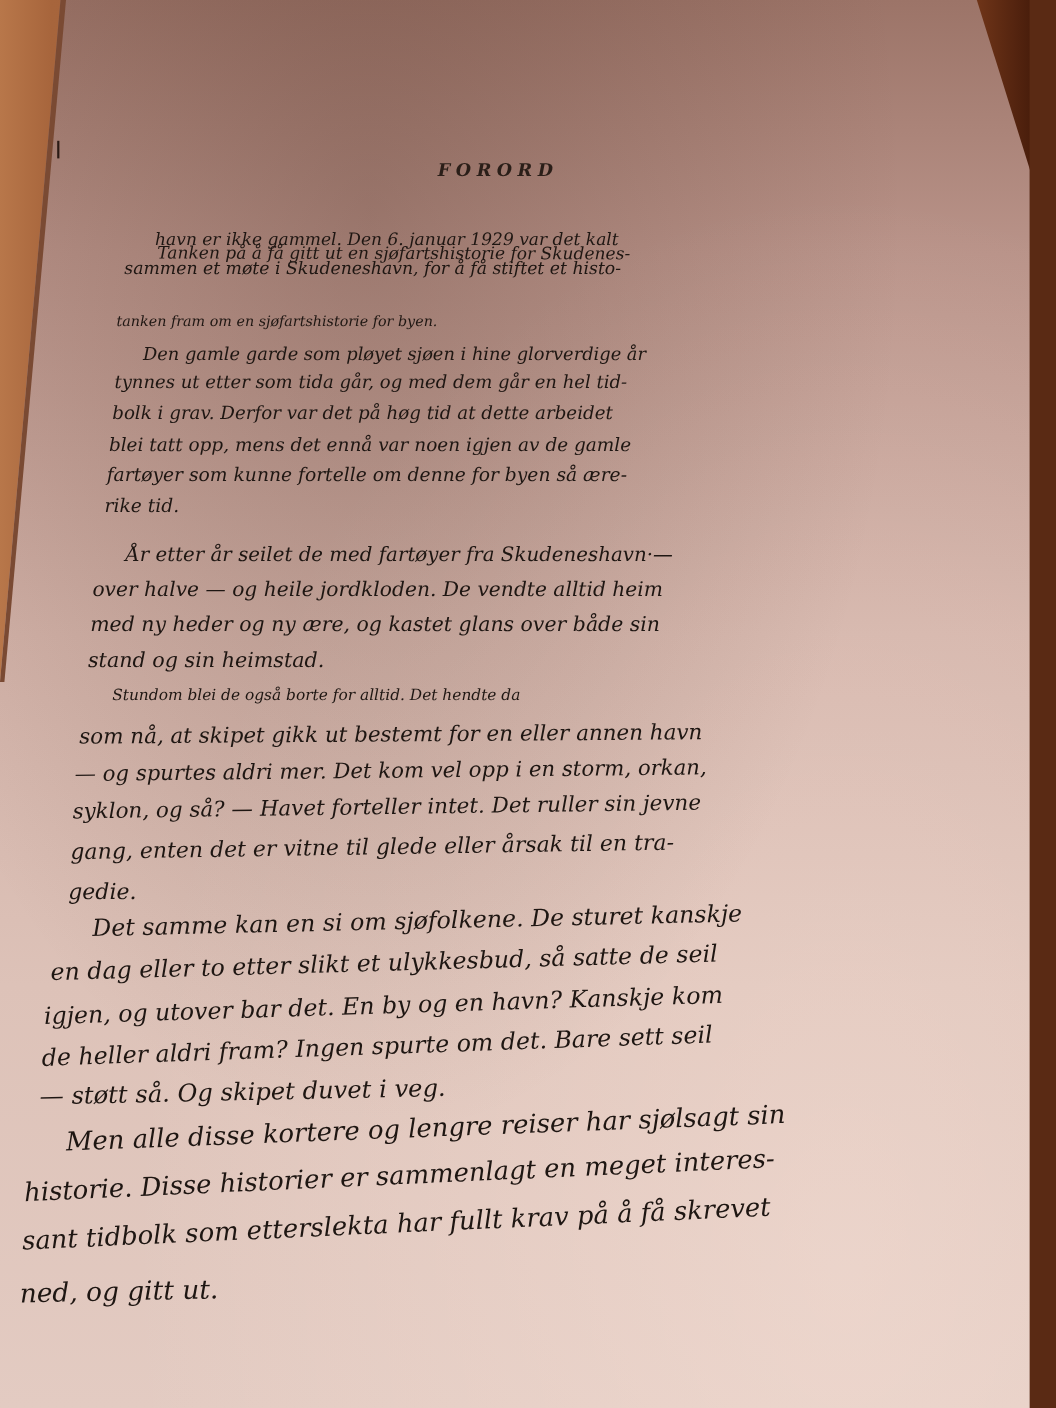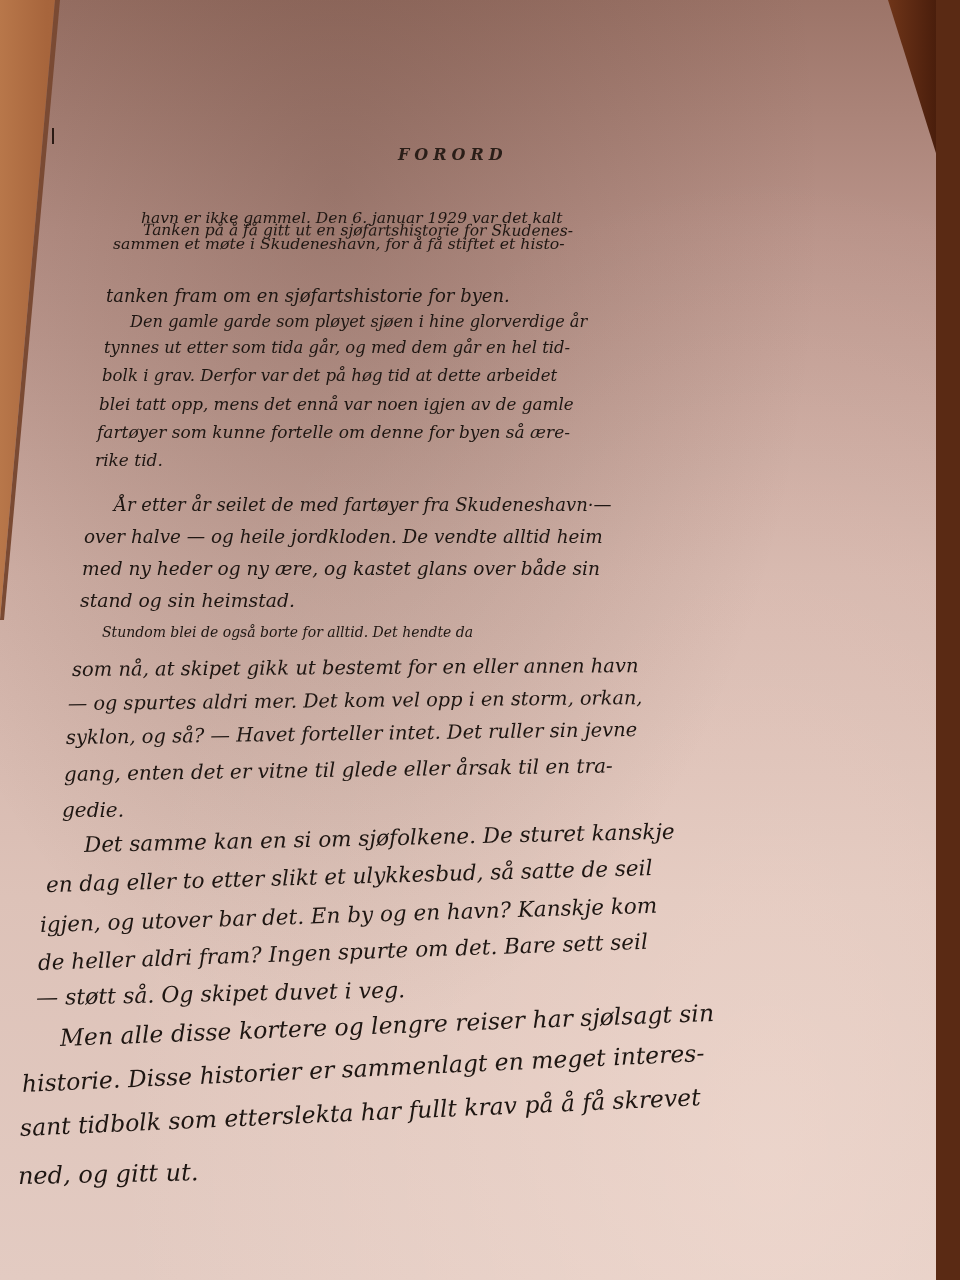--- a/index.html
+++ b/index.html
@@ -67,21 +67,21 @@
   <div class="page"></div>
   <div class="edge-shadow"></div>
   <div class="margin-mark"></div>
 
   <div class="text-block">
     <div class="heading">FORORD</div>
 
     <div class="line" style="left:143px;top:184px;font-size:15.5px;transform:scaleX(1.0) rotate(0.1deg);margin-top:37px;">Tanken på å få gitt ut en sjøfartshistorie for Skudenes-</div>
     <div class="line" style="left:117px;top:209px;font-size:15.5px;margin-left:24px;">havn er ikke gammel.  Den 6. januar 1929 var det kalt</div>
     <div class="line" style="left:113px;top:234px;font-size:15.7px;">sammen et møte i Skudeneshavn, for å få stiftet et histo-</div>
-    <div class="line" style="left:106px;top:285px;font-size:18px;">tanken fram om en sjøfartshistorie for byen.</div>
+    <div class="line" style="left:106px;top:285px;font-size:13px;">tanken fram om en sjøfartshistorie for byen.</div>
 
     <div class="line" style="left:130px;top:312px;font-size:16.2px;">Den gamle garde som pløyet sjøen i hine glorverdige år</div>
     <div class="line" style="left:104px;top:338px;font-size:16.4px;">tynnes ut etter som tida går, og med dem går en hel tid-</div>
     <div class="line" style="left:102px;top:366px;font-size:16.6px;">bolk i grav.  Derfor var det på høg tid at dette arbeidet</div>
     <div class="line" style="left:99px;top:394px;font-size:16.8px;">blei tatt opp, mens det ennå var noen igjen av de gamle</div>
     <div class="line" style="left:97px;top:422px;font-size:17px;">fartøyer som kunne fortelle om denne for byen så ære-</div>
     <div class="line" style="left:95px;top:450px;font-size:17px;">rike tid.</div>
 
     <div class="line" style="left:114px;top:494px;font-size:18px;">År etter år seilet de med fartøyer fra Skudeneshavn·—</div>
     <div class="line" style="left:84px;top:526px;font-size:18.4px;">over halve — og heile jordkloden.  De vendte alltid heim</div>

